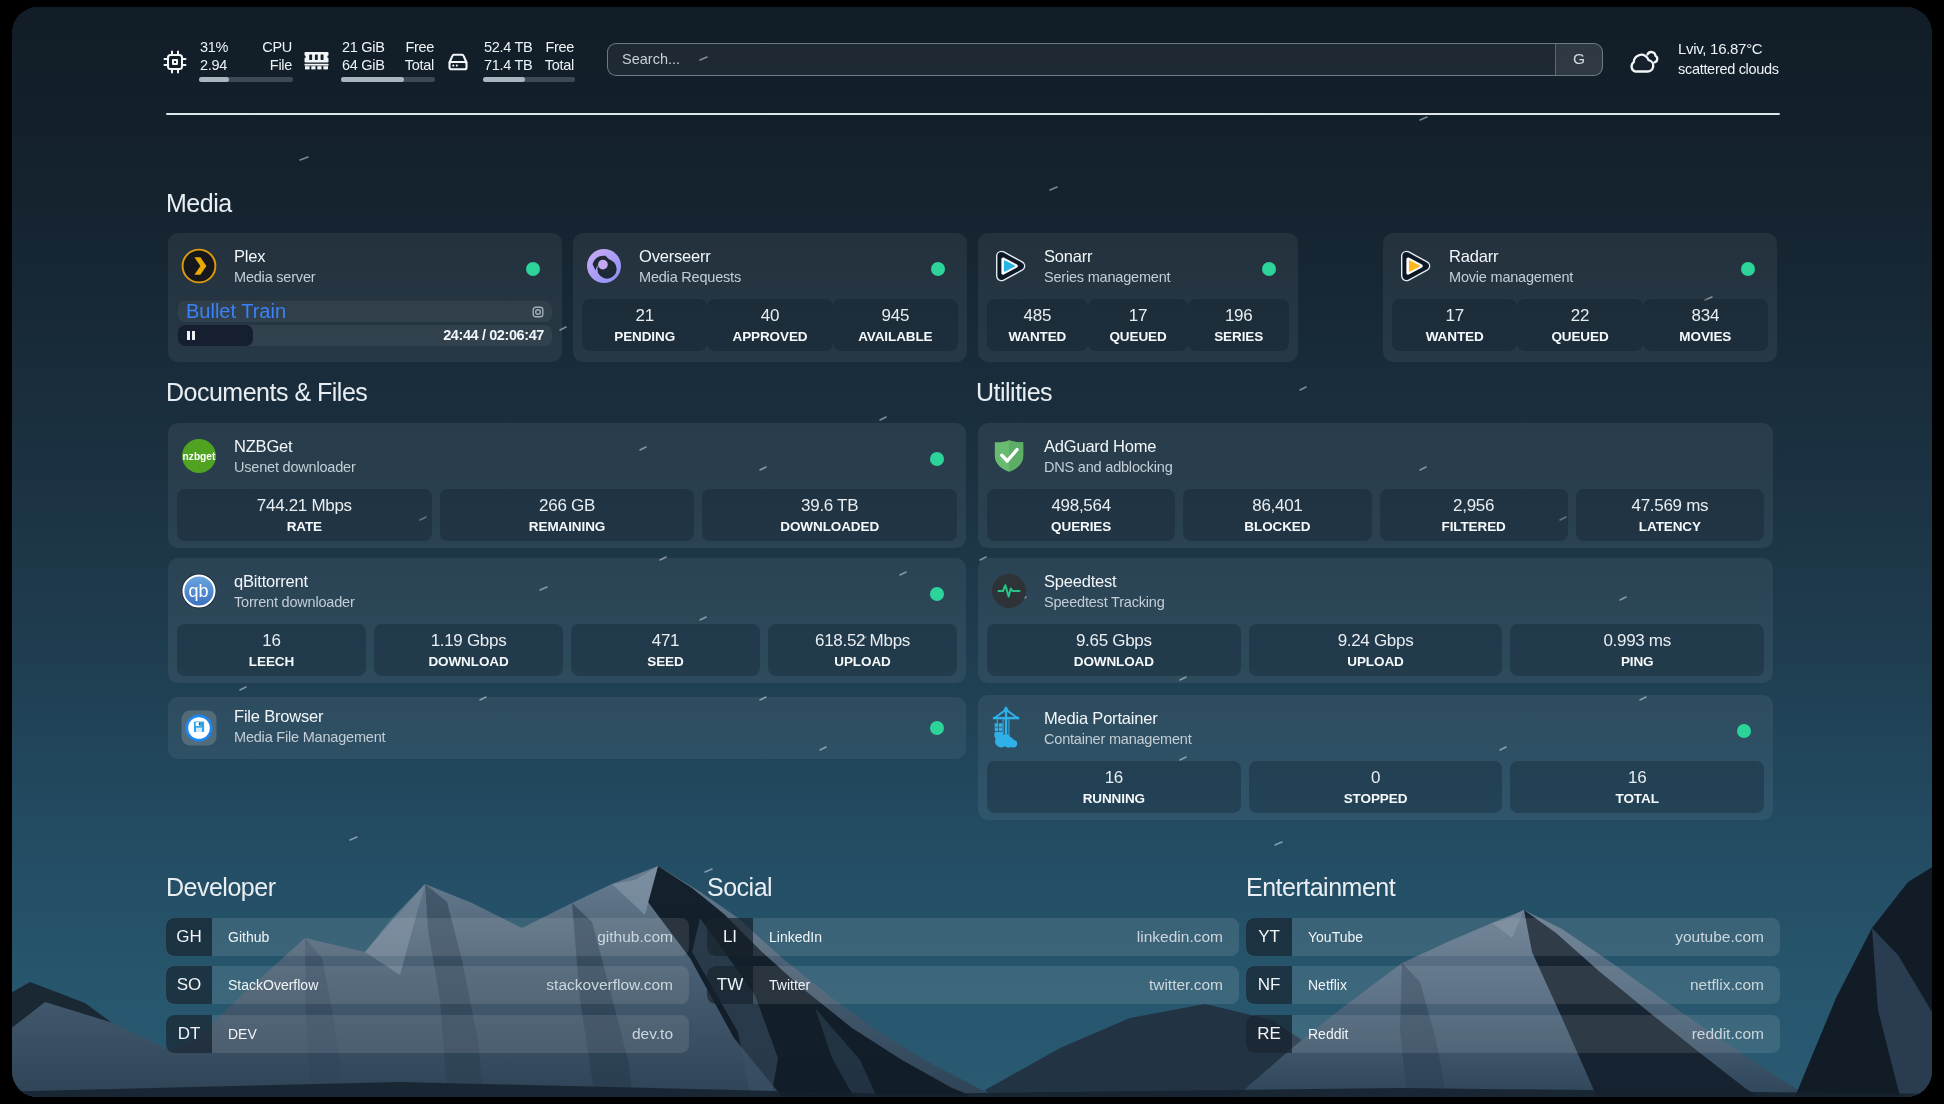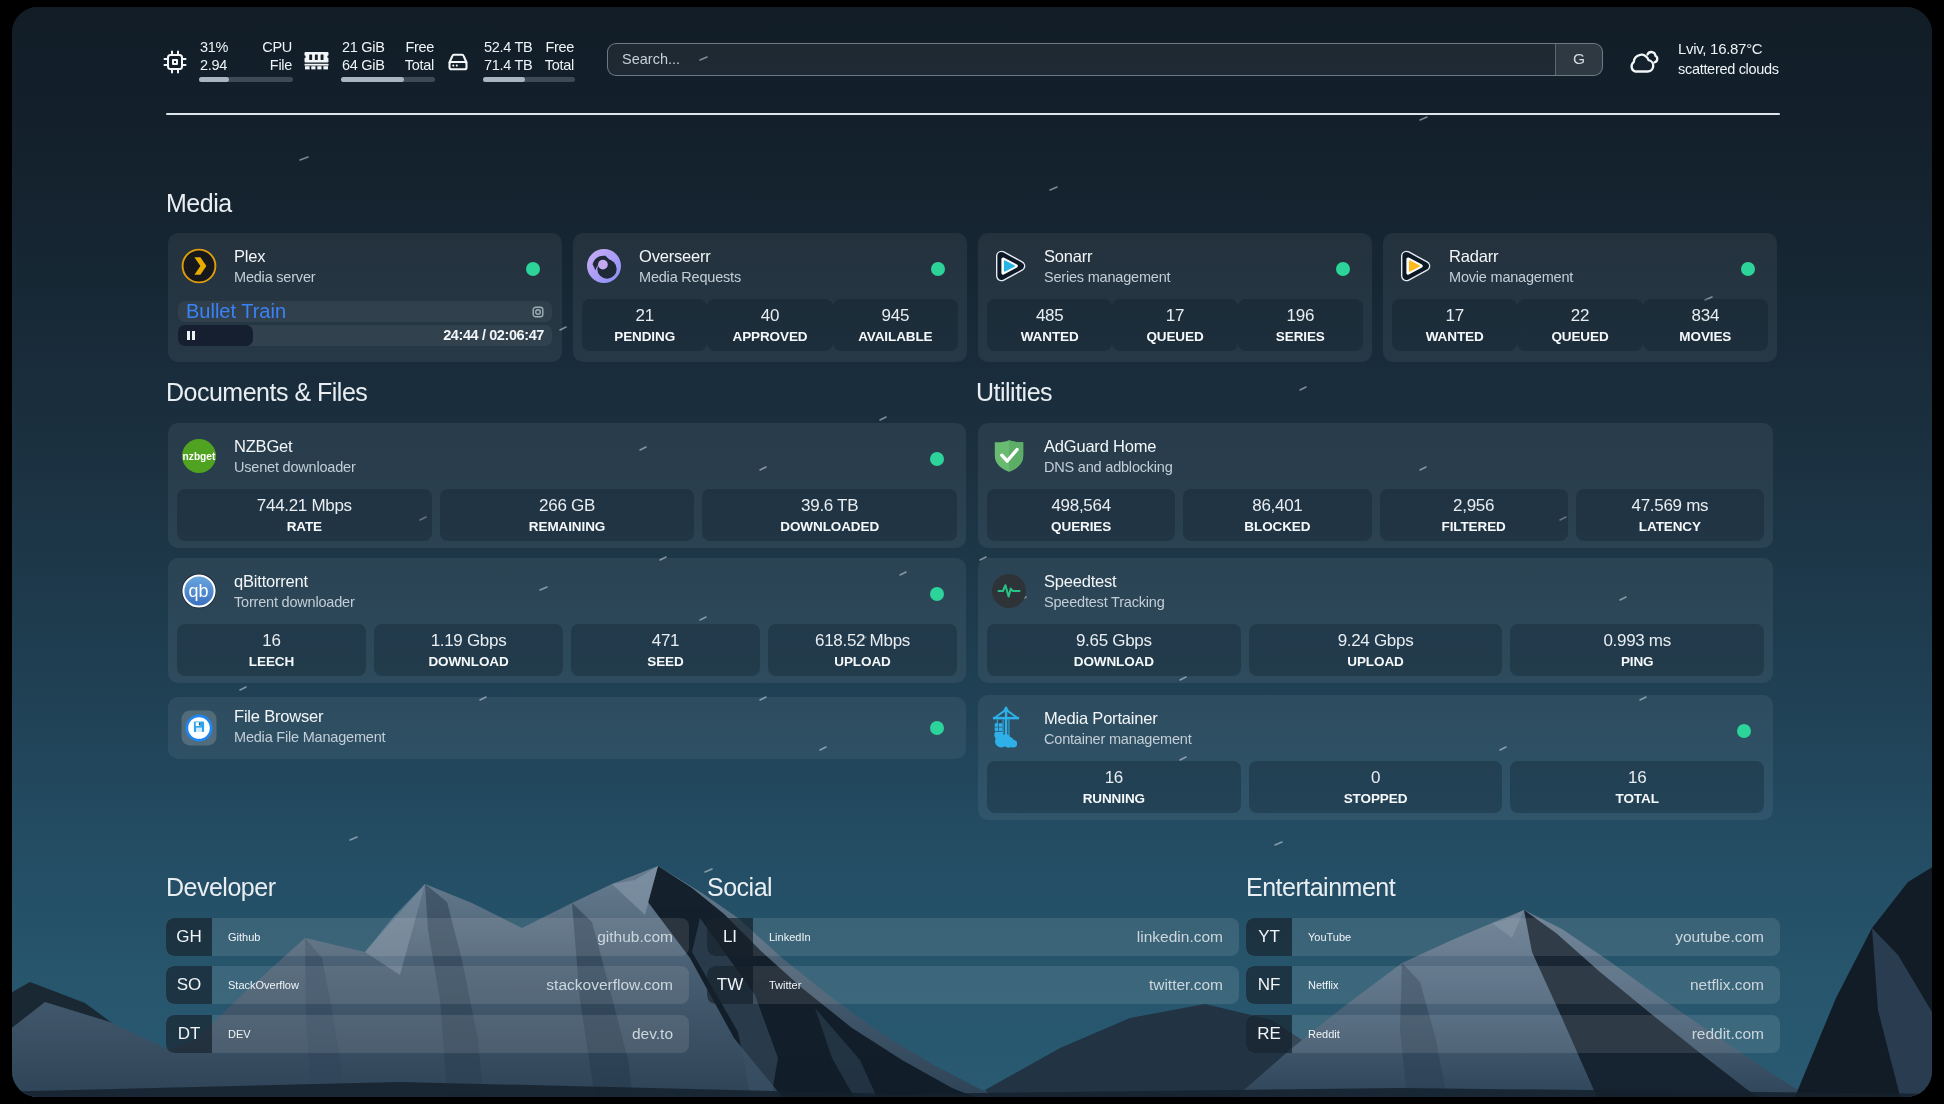--- a/index.html
+++ b/index.html
@@ -16,21 +16,21 @@
 .mg .stats{gap:0}
 .sb{flex:1;background:rgba(8,22,36,0.28);border-radius:8px;text-align:center;color:#eef2f5}
 .sv{margin-top:5px;font-size:17px;line-height:24px;color:#e8edf1;letter-spacing:-0.3px}
 .sl{font-size:13.5px;font-weight:700;line-height:17px;letter-spacing:-0.1px;color:#f6f9fb}
 .tv{position:absolute;font-size:14.5px;color:#eef3f6;line-height:18px;letter-spacing:-0.3px}
 .tl{position:absolute;font-size:14.5px;color:#eef3f6;line-height:18px;text-align:right;letter-spacing:-0.3px}
 .bar{position:absolute;height:5px;border-radius:3px;background:rgba(142,158,170,0.35)}
 .bar i{display:block;height:5px;border-radius:3px;background:#a9b6c0}
 .bmrow{position:absolute;height:38px;border-radius:8px;background:rgba(255,255,255,0.10);overflow:hidden}
 .bmabbr{position:absolute;left:0;top:0;bottom:0;width:46px;background:rgba(9,21,33,0.62);color:#f0f4f7;font-size:17px;font-weight:500;text-align:center;line-height:38px;border-radius:8px 0 0 8px}
-.bmname{position:absolute;left:62px;top:0;font-size:11px;color:#f0f4f7;line-height:38px}
+.bmname{position:absolute;left:62px;top:0;font-size:14px;color:#f0f4f7;line-height:38px}
 .bmurl{position:absolute;right:16px;top:0;font-size:15.5px;color:#ccd6dd;line-height:38px}
 </style>
 </head>
 <body>
 <div class="board">
 <div class="page">
 <svg class="abs" style="left:0;top:0" width="1944" height="1104" viewBox="0 0 1944 1104">
 <defs>
 <linearGradient id="sky" x1="0" y1="0" x2="0" y2="1">
 <stop offset="0" stop-color="#111c26"></stop>
@@ -235,21 +235,21 @@
             <div class="sv">40</div>
             <div class="sl">APPROVED</div>
           </div>
           <div class="sb">
             <div class="sv">945</div>
             <div class="sl">AVAILABLE</div>
           </div>
         </div>
 </div>
 
-<div class="card mg" style="left:978px;top:233px;width:394px;height:129px">
+<div class="card mg" style="left:978px;top:233px;width:320px;height:129px">
 <svg class="ci" viewBox="0 0 36 36">
 <polygon points="10.5,8.2 28.8,18 10.5,27.8" fill="none" stroke="#e4eaef" stroke-width="11" stroke-linejoin="round"></polygon>
 <polygon points="10.5,8.2 28.8,18 10.5,27.8" fill="#0d1826" stroke="#0d1826" stroke-width="8.2" stroke-linejoin="round"></polygon>
 <polygon points="12,11 25.2,18 12,25" fill="#fff" stroke="#fff" stroke-width="3.2" stroke-linejoin="round"></polygon>
 <polygon points="13.8,13.2 23,18 13.8,22.8" fill="#27b3e4" stroke="#27b3e4" stroke-width="1.8" stroke-linejoin="round"></polygon>
 </svg>
 <div class="ct">Sonarr</div>
         <div class="cs">Series management</div>
         <div class="dot"></div>
 <div class="stats">

